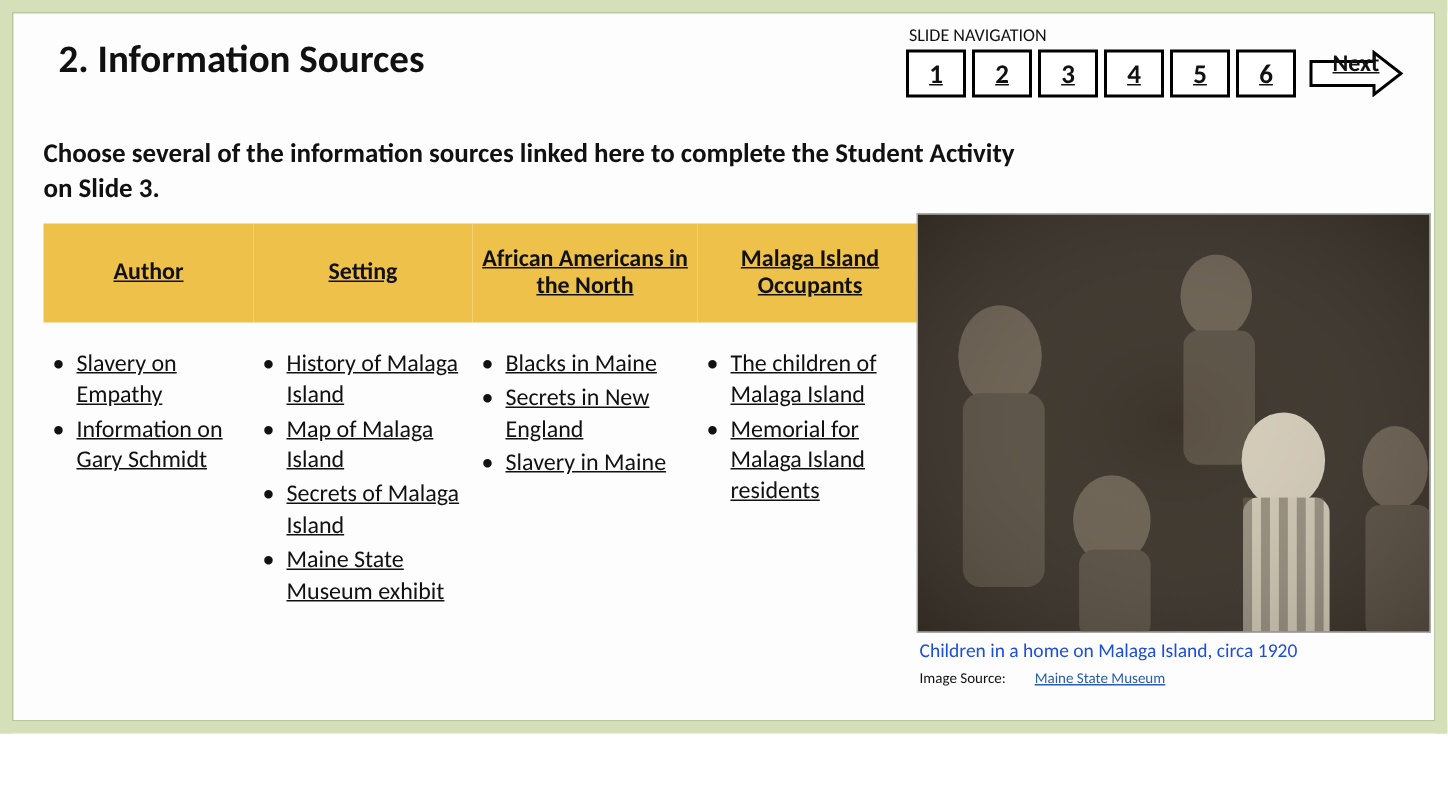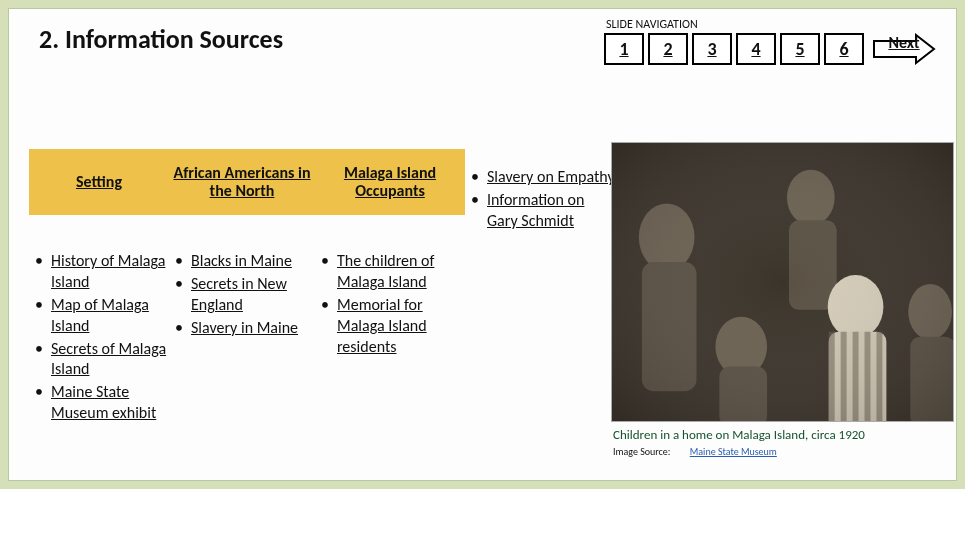--- a/index.html
+++ b/index.html
@@ -130,21 +130,21 @@
     background: linear-gradient(135deg, #5a5247 0%, #3a342c 40%, #2b261f 60%, #4a4438 100%);
     border: 1px solid #aaa;
     overflow: hidden;
   }
   .photo svg { width: 100%; height: 100%; }
   .caption {
     position: absolute;
     top: 418px;
     left: 604px;
     font-size: 13px;
-    color: #14532d;
+    color: #1d4ed8;
   }
   .imgsource {
     position: absolute;
     top: 436px;
     left: 604px;
     font-size: 10px;
     color: #111;
   }
   .imgsource a {
     color: #2a5db0;
@@ -173,22 +173,24 @@
           <div class="next-arrow">
             <svg viewBox="0 0 64 32">
               <polygon points="2,8 44,8 44,2 62,16 44,30 44,24 2,24" fill="#fff" stroke="#000" stroke-width="2"></polygon>
             </svg>
             <span>Next</span>
           </div>
         </div>
       </div>
     </div>
 
+    <div class="instructions">Choose several of the information sources linked here to complete the Student Activity on Slide 3.</div>
 
     <div class="cols">
+      <div class="colhead">Author</div>
       <div class="colhead">Setting</div>
       <div class="colhead">African Americans in the North</div>
       <div class="colhead">Malaga Island Occupants</div>
 
       <div class="colbody">
         <ul>
           <li>Slavery on Empathy</li>
           <li>Information on Gary Schmidt</li>
         </ul>
       </div>

